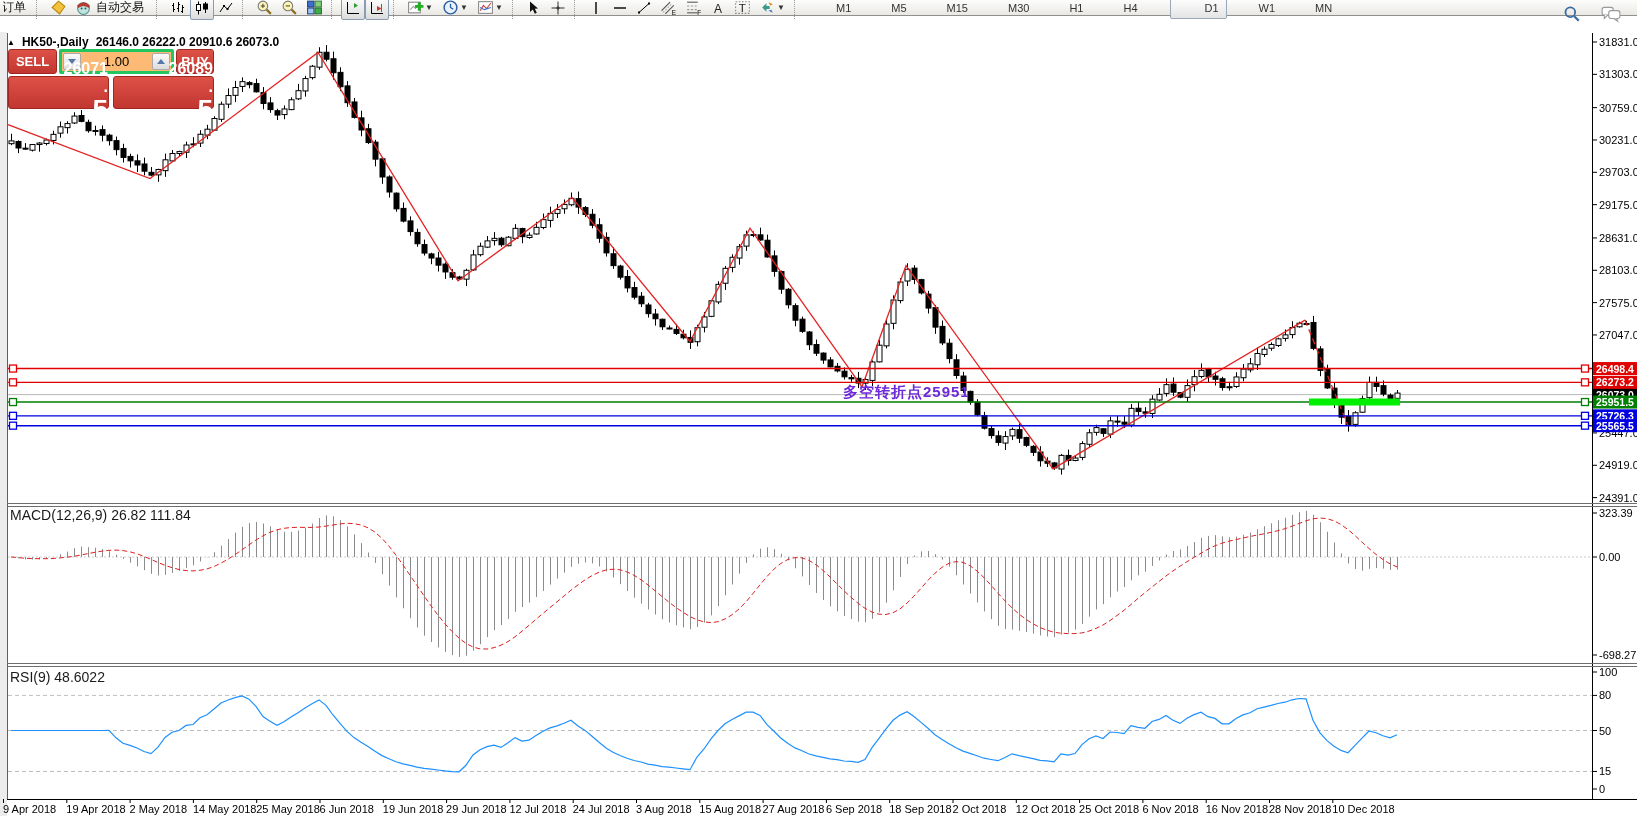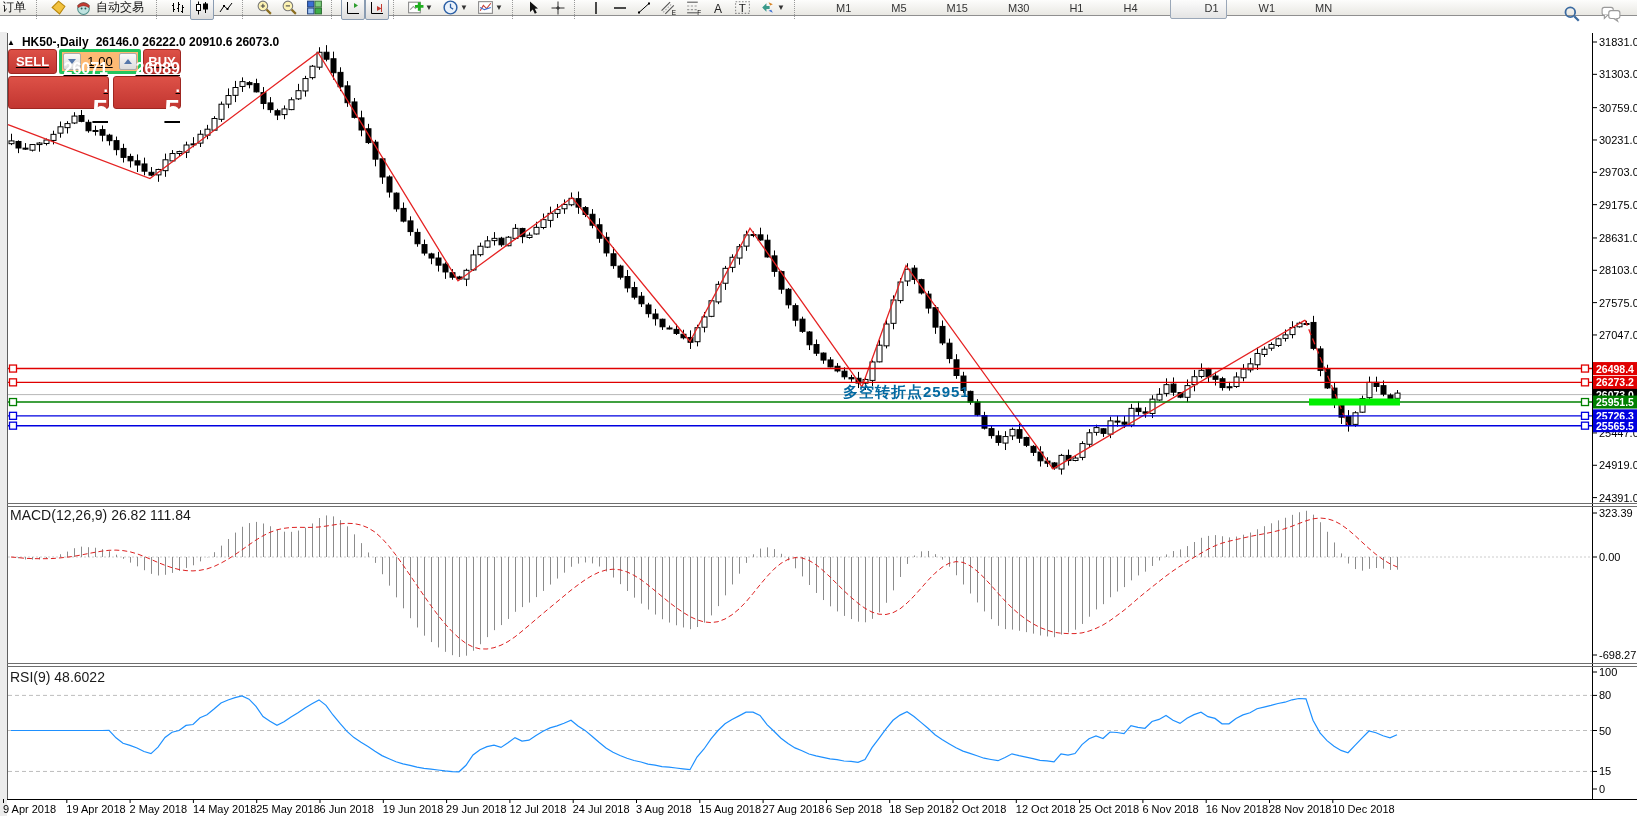--- a/index.html
+++ b/index.html
@@ -24,21 +24,21 @@
   .tf-btn { height:22px; padding:0 7px; font-size:11px; color:#333; display:flex; align-items:center;
     border:1px solid transparent; border-radius:2px;margin-left:24px; }
   .tf-btn.active { border:1px solid #9aa7b8; background:linear-gradient(#ffffff,#e4e4e4);padding-left:34px; }
   #right-icons { position:absolute; right:12px; top:2px; display:flex; gap:12px; align-items:center; }
 
   
   #chart-title { position:absolute; left:7px; top:35px; font-size:12px; font-weight:700;
     color:#000; z-index:20; display:flex; gap:7px; align-items:center; }
   #chart-title .marker { font-size:8px; }
 
-  #trade-panel { position:absolute; left:8px; top:49px; width:173px; z-index:25;text-decoration:underline; }
+  #trade-panel { position:absolute; left:8px; top:49px; width:206px; z-index:25; }
   .tp-row1 { display:flex; height:25px; gap:2px; }
   .red-btn { background:linear-gradient(#dd5147,#c23631); border:1px solid #9f2722; border-radius:3px;
     color:#fff; font-size:13px; font-weight:600; display:flex; align-items:center; justify-content:center; }
   .sell-btn { flex:0 0 49px; }
   .buy-btn  { flex:0 0 38px; }
   .vol-box { flex:1; background:#fdba74; border:3px solid #22c55e; border-radius:2px; display:flex; }
   .spin { width:18px; background:linear-gradient(#fafafa,#dcdcdc); border:1px solid #aaa; margin:1px;
     border-radius:2px; display:flex; align-items:center; justify-content:center; }
   .spin .tri-dn { width:0; height:0; border-left:4px solid transparent; border-right:4px solid transparent;
     border-top:5px solid #5577aa; }
@@ -1425,14 +1425,14 @@
         <span class="int">26089</span>
           <span class="dot">.</span>
           <span class="big">5</span>
       </div>
     </div>
   </div>
 
   <div id="macd-label" class="ind-label">MACD(12,26,9) 26.82 111.84</div>
   <div id="rsi-label" class="ind-label">RSI(9) 48.6022</div>
 
-  <div id="annotation" style="left: 843px; top: 383px; color: #0369a1;">多空转折点25951</div>
+  <div id="annotation" style="left: 843px; top: 383px; color: #6d28d9;">多空转折点25951</div>
 </div>
 
 </body></html>

